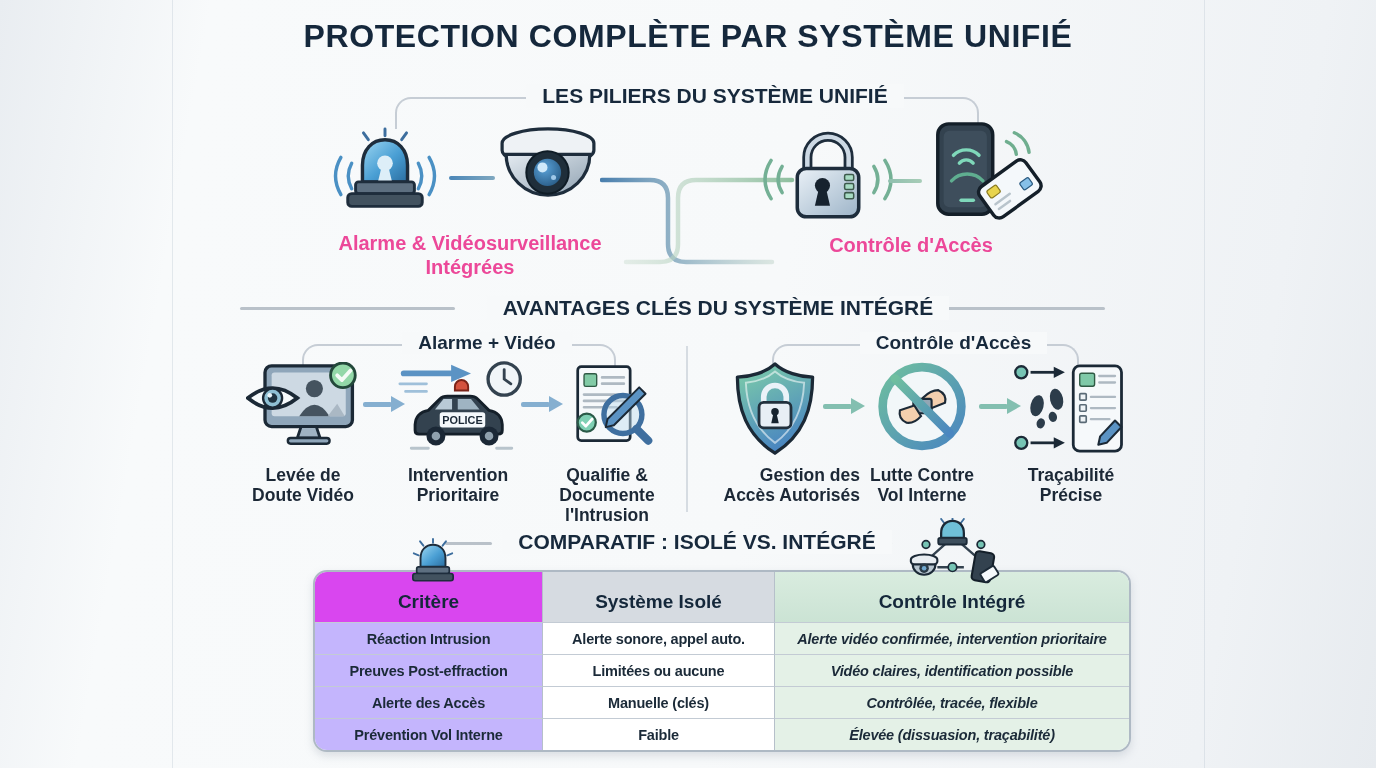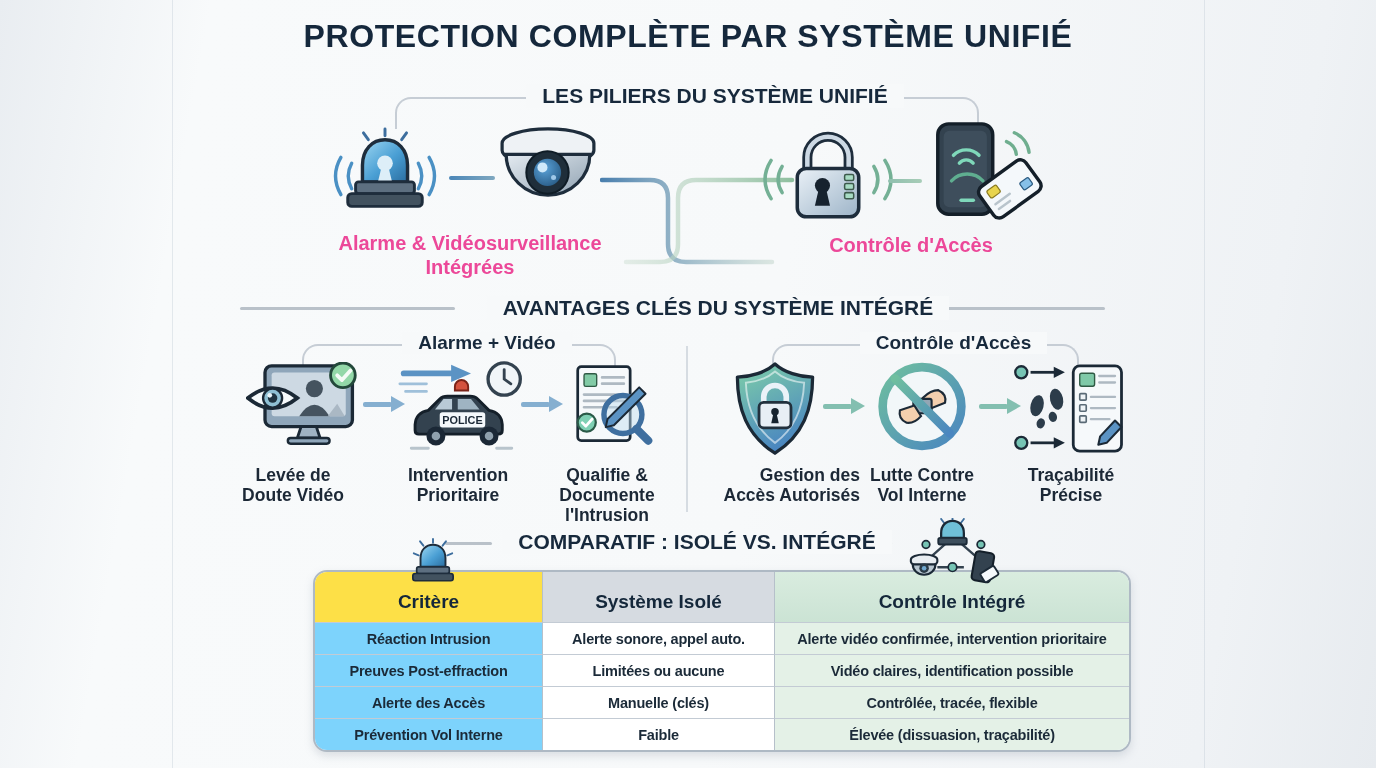--- a/index.html
+++ b/index.html
@@ -34,25 +34,25 @@
   .arr-blue{color:#85afd0;} .arr-teal{color:#83bfb0;}
   
   .icon{position:absolute;}
   
   .ctable{position:absolute;left:313px;top:570px;width:814px;
     display:grid;grid-template-columns:227px 232px 355px;grid-template-rows:50px repeat(4,32px);
     border:2px solid #aeb9c4;border-radius:14px;overflow:hidden;
     box-shadow:0 4px 8px rgba(130,145,160,.25);background:#fff;}
   .ctable>div{display:flex;align-items:center;justify-content:center;}
   .th{font-size:19px;font-weight:800;color:#14273a;padding-top:10px;}
-  .hc1{background:#fde047;} .hc2{background:#d6dbe1;border-left:1.5px solid #b6c0ca;}
+  .hc1{background:#d946ef;} .hc2{background:#d6dbe1;border-left:1.5px solid #b6c0ca;}
   .hc3{background:linear-gradient(180deg,#d9ecdf,#cbe3d4);border-left:1.5px solid #b6c0ca;}
   .td{font-size:14.5px;font-weight:700;color:#1b2a38;border-top:1px solid #c3cbd4;letter-spacing:-.2px;}
-  .c1{background:#7dd3fc;} .c2{background:#ffffff;border-left:1.5px solid #b6c0ca;}
-  .c3{background:#e4f1e7;border-left:1.5px solid #b6c0ca;}
+  .c1{background:#c4b5fd;} .c2{background:#ffffff;border-left:1.5px solid #b6c0ca;}
+  .c3{background:#e4f1e7;border-left:1.5px solid #b6c0ca;font-style:italic;}
 </style>
 </head>
 <body>
 
 <div class="stage">
   <div class="bg-line" style="left:172px;"></div>
   <div class="bg-line" style="left:1204px;"></div>
 
   <div class="main-title">PROTECTION COMPLÈTE PAR SYSTÈME UNIFIÉ</div>
 
@@ -291,21 +291,21 @@
     <path d="M94,15 h17 M94,22 h17" stroke="#aeb9c2" stroke-width="2.5" stroke-linecap="round"></path>
     <g stroke="#5a6a76" stroke-width="1.8" fill="#eef3f6">
       <rect x="73" y="34" width="7" height="7" rx="1"></rect>
         <rect x="73" y="46" width="7" height="7" rx="1"></rect>
         <rect x="73" y="58" width="7" height="7" rx="1"></rect>
     </g>
     <path d="M85,37.5 h26 M85,49.5 h26 M85,61.5 h20" stroke="#aeb9c2" stroke-width="2.5" stroke-linecap="round"></path>
     <path d="M111,63 l7,7 -16,17 -9,2 2,-9 z" fill="#5b93c4" stroke="#1b2936" stroke-width="2.2" stroke-linejoin="round"></path>
   </svg>
 
-  <div class="adv-label" style="left:208px;top:466px;">Levée de
+  <div class="adv-label" style="left:218px;top:466px;">Levée de
 Doute Vidéo</div>
   <div class="adv-label" style="left:373px;top:466px;">Intervention
 Prioritaire</div>
   <div class="adv-label" style="left:522px;top:466px;">Qualifie &amp;
 Documente
 l'Intrusion</div>
   <div class="adv-label" style="left:690px;top:466px;text-align:right;">Gestion des
 Accès Autorisés</div>
   <div class="adv-label" style="left:837px;top:466px;">Lutte Contre
 Vol Interne</div>

